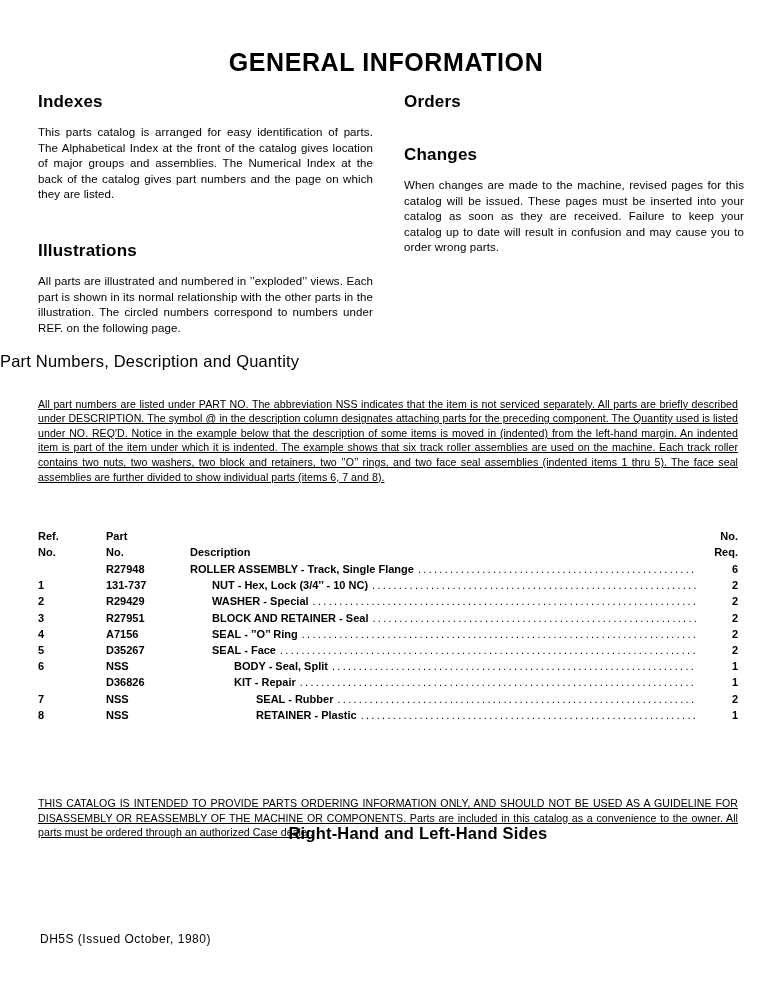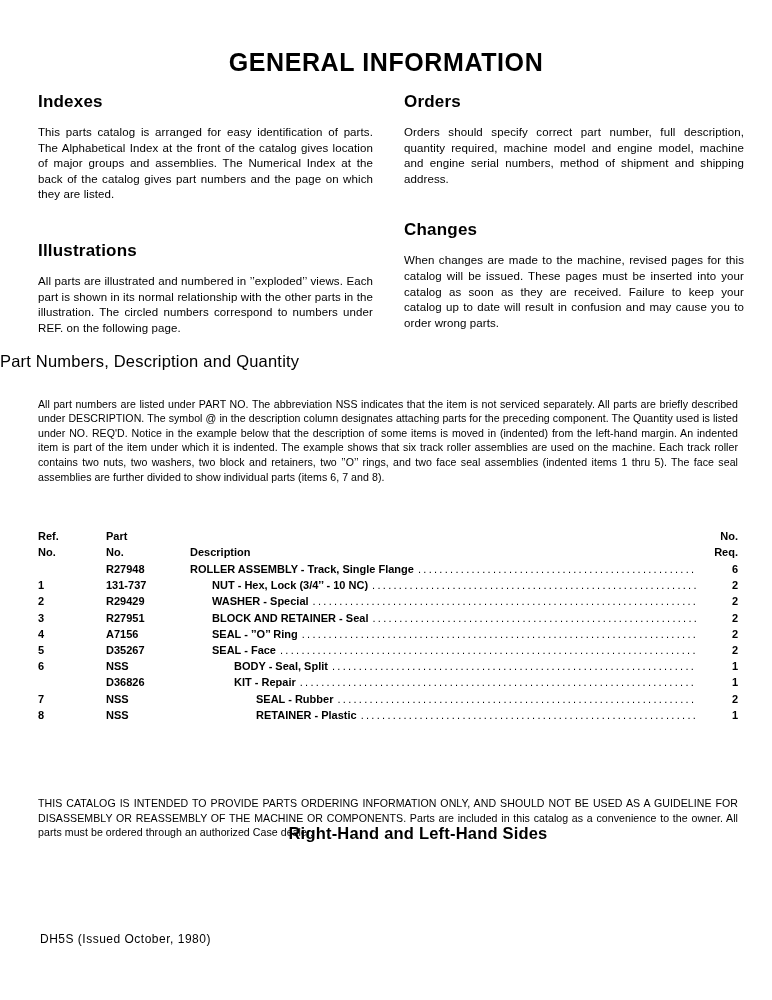--- a/index.html
+++ b/index.html
@@ -72,20 +72,21 @@
     letter-spacing: 0.2px;
   }
   .wide-para {
     position: absolute;
     left: 38px;
     width: 700px;
     font-size: 10.6px;
     line-height: 14.6px;
     text-align: justify;
     letter-spacing: 0.05px;
+    text-decoration: underline;
   }
   #para-pnq { top: 386px; }
 
   
   .parts-table {
     position: absolute;
     left: 38px; top: 528px;
     width: 700px;
     font-size: 11px;
   }
@@ -176,21 +177,20 @@
   <div class="col-left">
     <div class="sec-head">Indexes</div>
     <p class="body-para">This parts catalog is arranged for easy identification of parts. The Alphabetical Index at the front of the catalog gives location of major groups and assemblies. The Numerical Index at the back of the catalog gives part numbers and the page on which they are listed.</p>
 
     <div class="sec-head spaced">Illustrations</div>
     <p class="body-para">All parts are illustrated and numbered in ’’exploded’’ views. Each part is shown in its normal relationship with the other parts in the illustration. The circled numbers correspond to numbers under REF. on the following page.</p>
   </div>
 
   <div class="col-right">
     <div class="sec-head">Orders</div>
-    <p class="body-para">Orders should specify correct part number, full description, quantity required, machine model and engine model, machine and engine serial numbers, method of shipment and shipping address.</p>
 
     <div class="sec-head second">Changes</div>
     <p class="body-para">When changes are made to the machine, revised pages for this catalog will be issued. These pages must be inserted into your catalog as soon as they are received. Failure to keep your catalog up to date will result in confusion and may cause you to order wrong parts.</p>
   </div>
 
   <div class="mid-head">Part Numbers, Description and Quantity</div>
   <p class="wide-para" id="para-pnq">All part numbers are listed under PART NO. The abbreviation NSS indicates that the item is not serviced separately. All parts are briefly described under DESCRIPTION. The symbol @ in the description column designates attaching parts for the preceding component. The Quantity used is listed under NO. REQ'D. Notice in the example below that the description of some items is moved in (indented) from the left-hand margin. An indented item is part of the item under which it is indented. The example shows that six track roller assemblies are used on the machine. Each track roller contains two nuts, two washers, two block and retainers, two ’’O’’ rings, and two face seal assemblies (indented items 1 thru 5). The face seal assemblies are further divided to show individual parts (items 6, 7 and 8).</p>
 
   <div class="parts-table">
     <div class="pt-row pt-head hdr-top">

